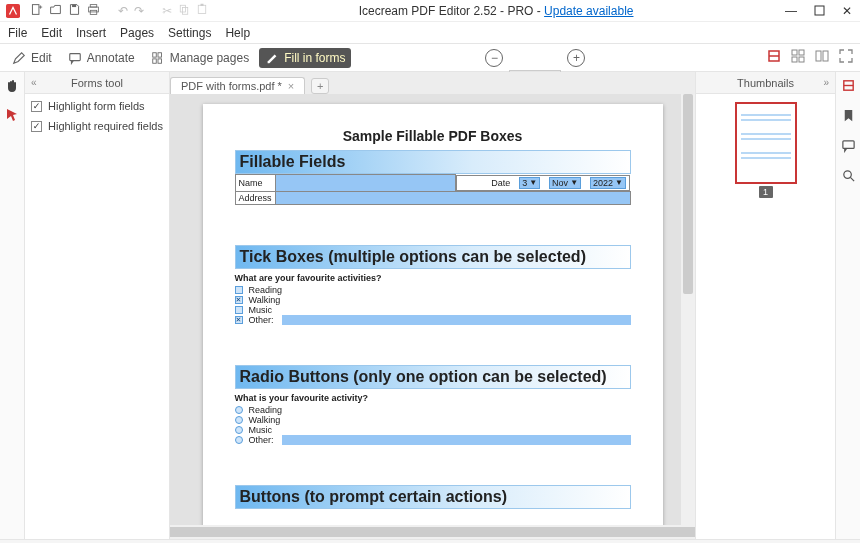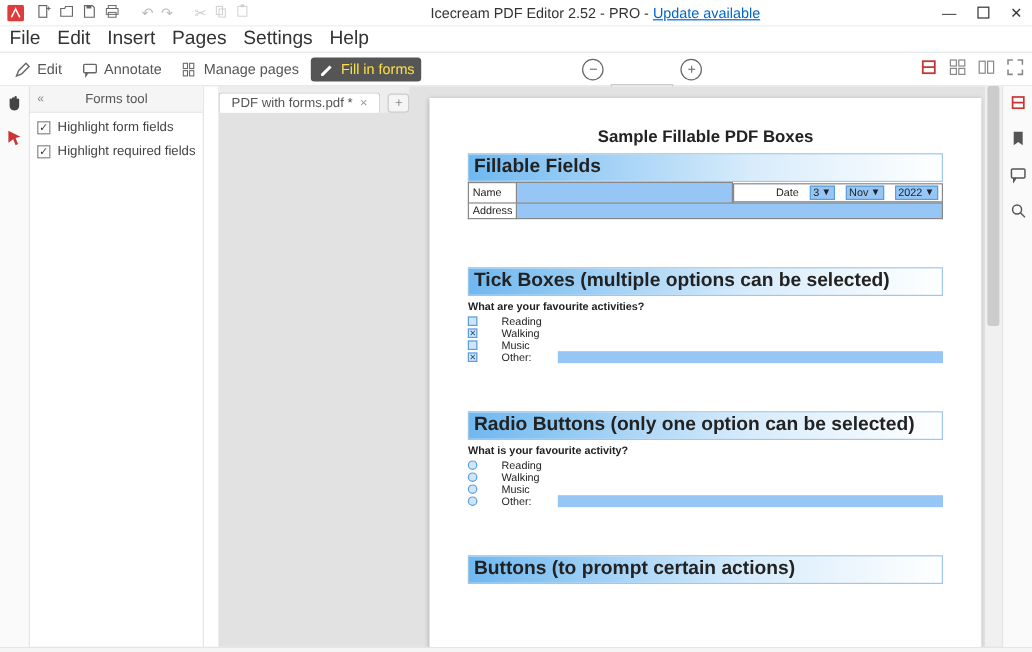--- a/index.html
+++ b/index.html
@@ -5,58 +5,58 @@
 * { margin:0; padding:0; box-sizing:border-box; font-family:"Segoe UI",Arial,sans-serif; }
 body { width:860px; height:543px; background:#fff; overflow:hidden; font-size:12px; color:#333; }
 .title-bar { height:22px; display:flex; align-items:center; padding:0 6px; border-bottom:1px solid #eee; }
 .tb-icon { width:14px; height:14px; display:inline-flex; align-items:center; justify-content:center; margin-right:6px; }
 .tb-icons { display:flex; gap:6px; align-items:center; margin-left:4px; }
 .tb-title { flex:1; text-align:center; font-size:12px; color:#333; }
 .tb-title a { color:#0066cc; text-decoration:underline; }
 .win-btns { display:flex; gap:14px; margin-left:auto; }
 .win-btn { width:14px; height:14px; display:flex; align-items:center; justify-content:center; }
 .menu-bar { height:22px; display:flex; align-items:center; gap:14px; padding:0 8px; border-bottom:1px solid #e5e5e5; }
-.menu-item { font-size:16px; color:#333; cursor:default; }
+.menu-item { font-size:12px; color:#333; cursor:default; }
 .toolbar { height:28px; display:flex; align-items:center; padding:0 6px; border-bottom:1px solid #e5e5e5; gap:4px; }
 .tbtn { display:flex; align-items:center; gap:5px; padding:3px 6px; border-radius:3px; font-size:12px; color:#555; }
-.tbtn.active { background:#555; color:#fde047; }
+.tbtn.active { background:#555; color:#fef9c3; }
 .tbtn svg { width:14px; height:14px; }
 .zoom-group { display:flex; align-items:center; gap:6px; margin-left:130px; }
 .zoom-btn { width:18px; height:18px; border:1.5px solid #666; border-radius:50%; display:flex; align-items:center; justify-content:center; font-size:12px; color:#666; }
 .zoom-sel { border:1px solid #ccc; padding:1px 6px; font-size:11px; display:flex; align-items:center; gap:8px;margin-top:40px; }
 .right-tb { margin-left:auto; display:flex; gap:8px; }
 .right-tb svg { width:16px; height:16px; }
 .main { display:flex; height:calc(543px - 22px - 22px - 28px - 4px); }
 .tool-col { width:25px; background:#fafafa; border-right:1px solid #e5e5e5; display:flex; flex-direction:column; align-items:center; padding-top:6px; gap:10px; }
 .tool-col svg { width:16px; height:16px; }
 .forms-panel { width:145px; border-right:1px solid #e5e5e5; display:flex; flex-direction:column; }
 .panel-head { height:22px; background:#f5f5f5; border-bottom:1px solid #e5e5e5; display:flex; align-items:center; justify-content:center; font-size:11px; color:#555; position:relative; }
 .panel-head .chev { position:absolute; left:6px; font-size:10px; color:#888; }
 .panel-body { padding:6px; }
 .chk-row { display:flex; align-items:center; gap:6px; font-size:11px; color:#444; margin-bottom:8px; }
 .chk { width:11px; height:11px; border:1px solid #888; display:flex; align-items:center; justify-content:center; font-size:9px; color:#333; }
-.doc-area { flex:1; background:#e2e2e2; display:flex; flex-direction:row;margin-left:12px; }
+.doc-area { flex:1; background:#e2e2e2; display:flex; flex-direction:column; }
 .tabs { height:22px; background:#ededed; display:flex; align-items:flex-end; padding-left:0; }
 .tab { background:#fff; border:1px solid #ccc; border-bottom:none; padding:2px 10px; font-size:11px; color:#555; display:flex; align-items:center; gap:6px; border-radius:3px 3px 0 0; }
 .tab .close { font-size:11px; color:#999; }
 .tab-add { margin-left:6px; width:18px; height:16px; border:1px solid #ccc; background:#f5f5f5; border-radius:3px; display:flex; align-items:center; justify-content:center; font-size:11px; color:#888; }
 .doc-scroll { flex:1; overflow:auto; display:flex; justify-content:center; padding:10px 0; position:relative; }
 .page { width:460px; min-height:640px; background:#fff; box-shadow:0 1px 4px rgba(0,0,0,0.3); padding:24px 32px; font-size:10px; color:#222; }
 .page h1 { text-align:center; font-size:14px; font-weight:bold; margin-bottom:6px; }
 .page .intro { font-size:9px; text-align:justify; color:#444; margin-bottom:20px; }
 .sect-head { background:linear-gradient(to right,#6fb8f0,#d8ecfb 60%,#fff); font-size:16px; font-weight:bold; padding:2px 4px; border:1px solid #9cc8ec; }
 table.fields { width:100%; border-collapse:collapse; font-size:9px; }
 table.fields td { border:1px solid #888; padding:1px 3px; }
 .hl { background:#96c6f5; }
 .date-cell { display:flex; justify-content:flex-end; gap:9px; align-items:center; }
 .dsel { background:#96c6f5; border:1px solid #5a9edb; padding:0 2px; display:flex; align-items:center; gap:2px; font-size:9px; }
 .dsel .ar { font-size:8px; }
 .q { font-size:9px; margin-top:4px;font-weight:bold; }
 .opts { margin-top:2px; }
-.opt { display:flex; align-items:center; gap:20px; font-size:9px; }
+.opt { display:flex; align-items:center; gap:6px; font-size:9px; }
 .cb { width:8px; height:8px; border:1px solid #5a9edb; background:#cfe5fa; display:flex; align-items:center; justify-content:center; font-size:7px; color:#1a4d80; }
 .rb { width:8px; height:8px; border:1px solid #5a9edb; border-radius:50%; background:#cfe5fa; }
 .other-field { flex:1; height:10px; background:#96c6f5; margin-left:2px; }
 .footer-bar { height:4px; background:#f5f5f5; border-top:1px solid #e5e5e5; }
 .thumb-panel { width:140px; border-left:1px solid #e5e5e5; display:flex; flex-direction:column; }
 .thumb-body { flex:1; padding:8px; display:flex; flex-direction:column; align-items:center; }
 .thumb { width:62px; height:82px; border:2px solid #c93535; background:#fff; display:flex; flex-direction:column; padding:4px; gap:3px; }
 .thumb .tl { height:2px; background:#b8d8f5; }
 .thumb-num { margin-top:2px; width:14px; height:12px; background:#666; color:#fff; font-size:9px; display:flex; align-items:center; justify-content:center; border-radius:1px; }
 .side-tools { width:25px; background:#fafafa; border-left:1px solid #e5e5e5; display:flex; flex-direction:column; align-items:center; padding-top:6px; gap:12px; }
@@ -309,20 +309,40 @@
       </div>
       <div class="scrollbar-v">
           <div class="thumb-s"></div>
         </div>
     </div>
     <div class="scrollbar-h">
         <div class="thumb-s"></div>
       </div>
   </div>
 
+  <div class="thumb-panel">
+    <div class="panel-head">
+        <span>Thumbnails</span>
+        <span class="chev" style="left:auto;right:6px">»</span>
+      </div>
+    <div class="thumb-body">
+      <div class="thumb">
+        <div style="height:3px"></div>
+          <div class="tl"></div>
+          <div class="tl"></div>
+          <div style="height:6px"></div>
+          <div class="tl"></div>
+          <div class="tl"></div>
+          <div style="height:6px"></div>
+          <div class="tl"></div>
+          <div class="tl"></div>
+      </div>
+      <div class="thumb-num">1</div>
+    </div>
+  </div>
 
   <div class="side-tools">
     <span><svg viewBox="0 0 16 16">
           <rect x="3" y="3" width="10" height="10" fill="none" stroke="#c93535" stroke-width="1.5"></rect>
           <line x1="3" y1="8" x2="13" y2="8" stroke="#c93535" stroke-width="1.5"></line>
         </svg></span>
     <span><svg viewBox="0 0 16 16">
           <path d="M4 2h8v12l-4-3-4 3z" fill="#555"></path>
         </svg></span>
     <span><svg viewBox="0 0 16 16">

